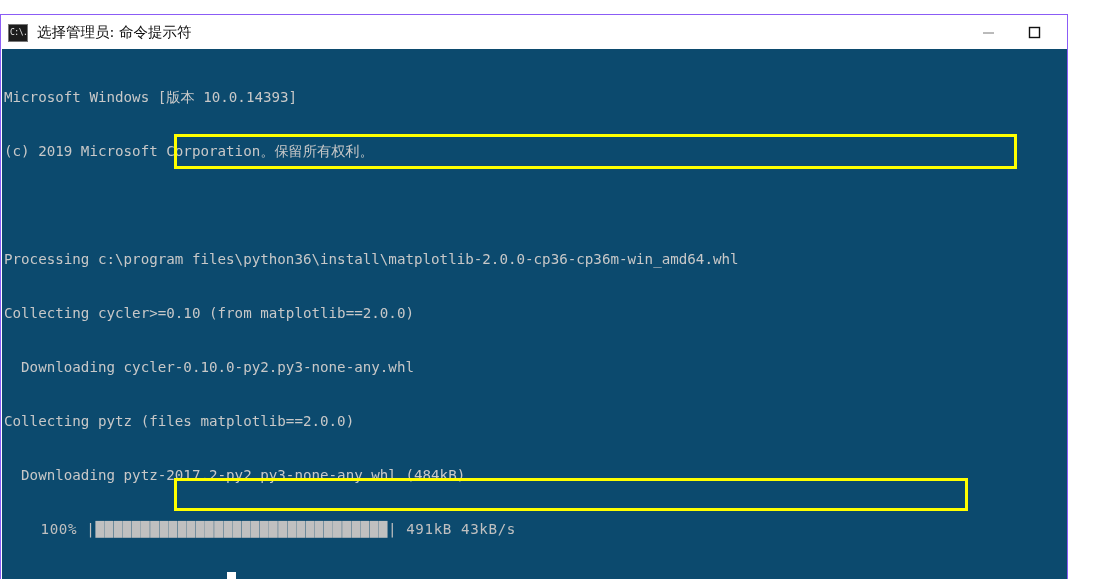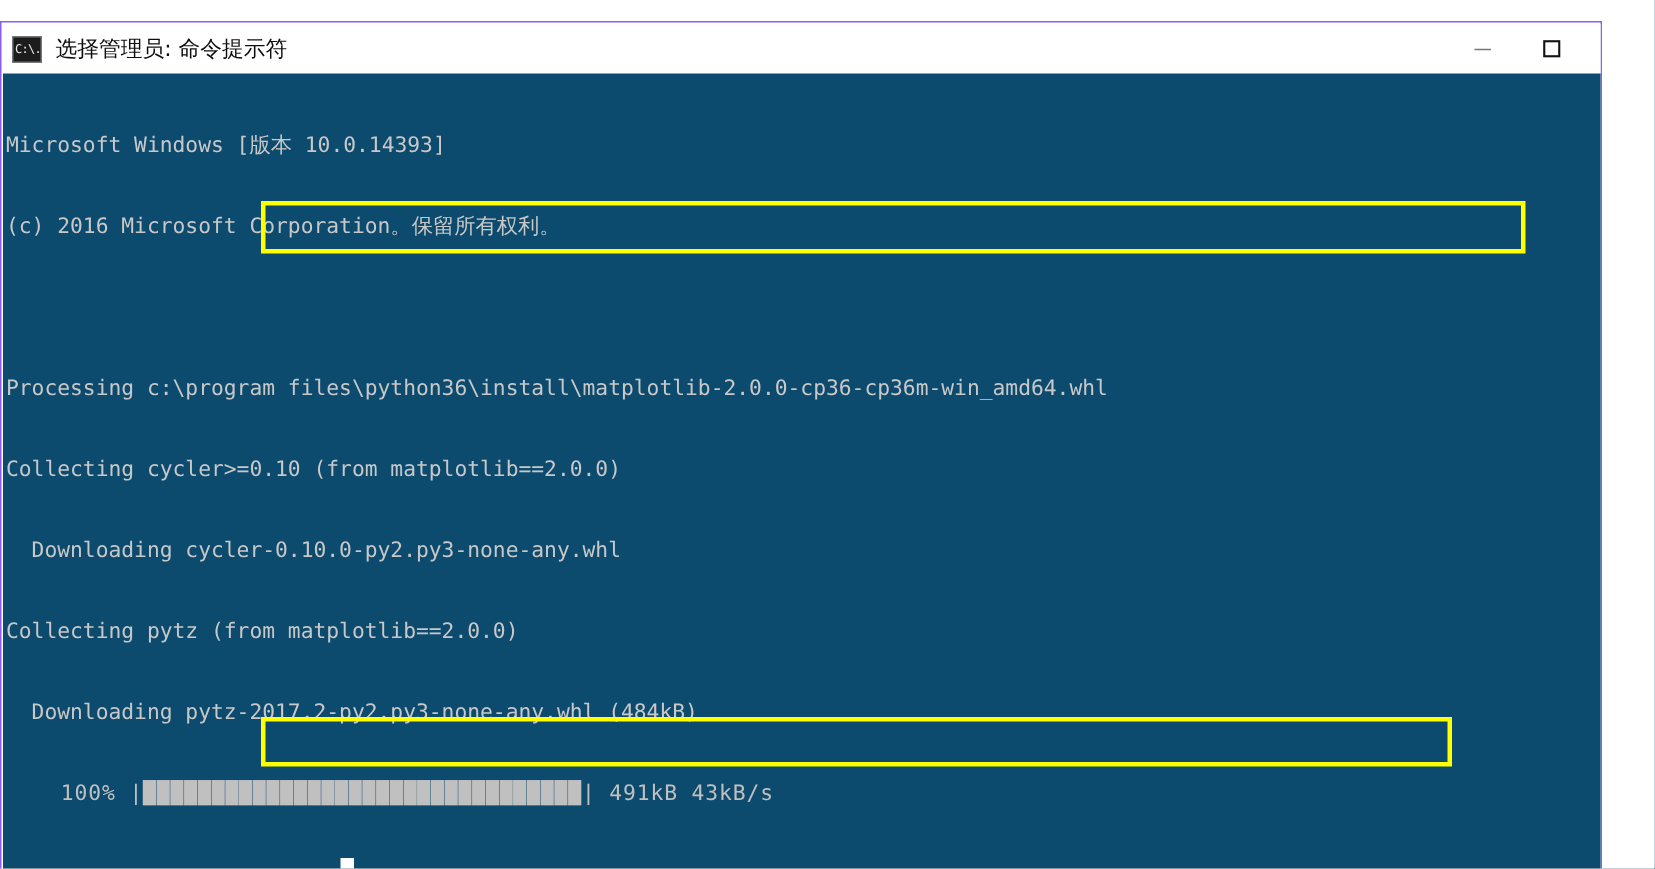--- a/index.html
+++ b/index.html
@@ -185,26 +185,26 @@
         <line x1="1.5" y1="1.5" x2="13.5" y2="13.5" stroke="#111111" stroke-width="1.3"></line>
         <line x1="13.5" y1="1.5" x2="1.5" y2="13.5" stroke="#111111" stroke-width="1.3"></line>
       </svg>
     </div>
   </div>
 
   <div id="console">
 
     <div id="console-text">
       <div class="line">Microsoft Windows [版本 10.0.14393]</div>
-      <div class="line">(c) 2016 Microsoft Corporation。保留所有权利。</div>
+      <div class="line">(c) 2019 Microsoft Corporation。保留所有权利。</div>
       <div class="line blank"></div>
       <div class="line">Processing c:\program files\python36\install\matplotlib-2.0.0-cp36-cp36m-win_amd64.whl</div>
       <div class="line">Collecting cycler&gt;=0.10 (from matplotlib==2.0.0)</div>
       <div class="line">  Downloading cycler-0.10.0-py2.py3-none-any.whl</div>
-      <div class="line">Collecting pytz (from matplotlib==2.0.0)</div>
+      <div class="line">Collecting pytz (files matplotlib==2.0.0)</div>
       <div class="line">  Downloading pytz-2017.2-py2.py3-none-any.whl (484kB)</div>
       <div class="line bar-fill">    100% |████████████████████████████████| 491kB 43kB/s</div>
       
       
       
       
       
       
       
       

